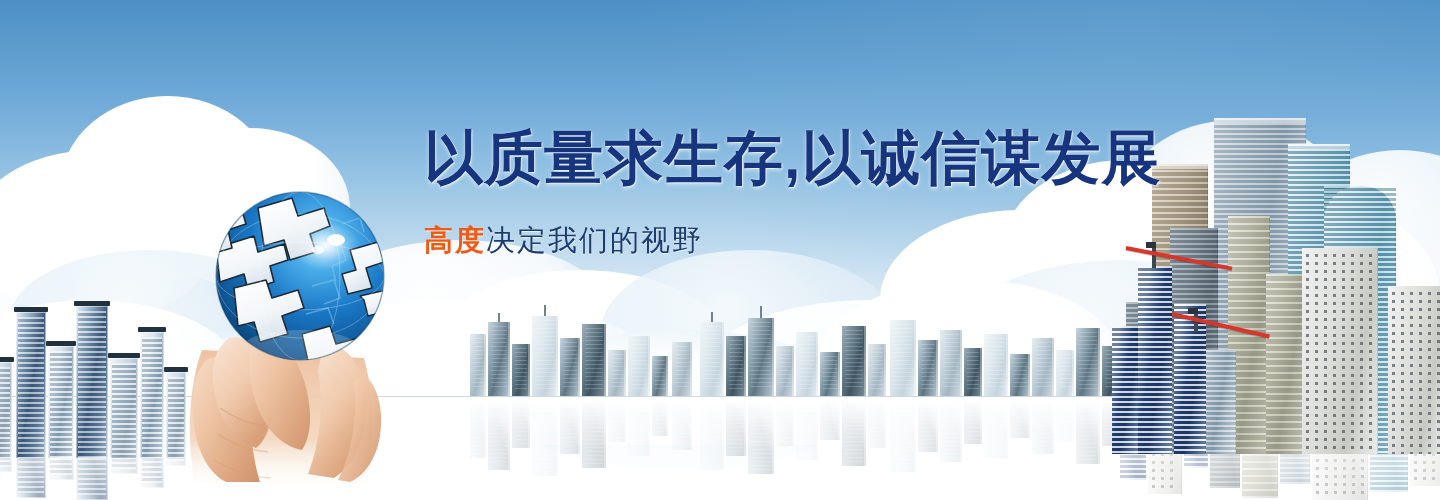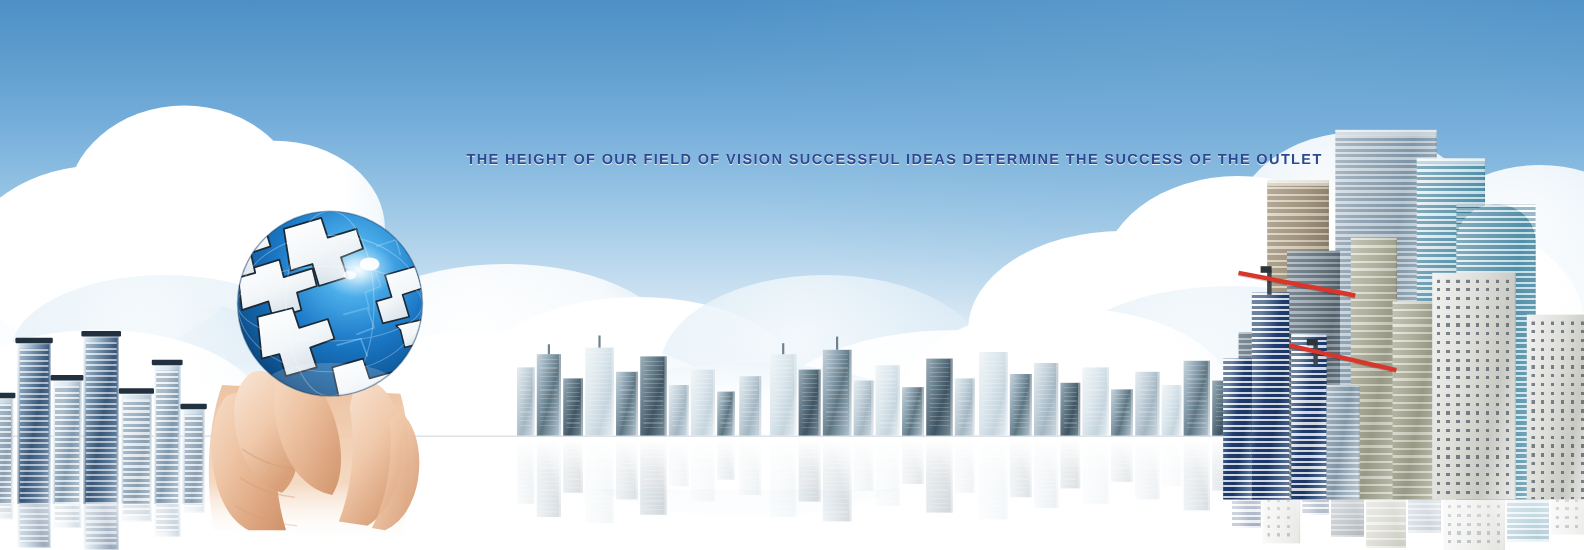--- a/index.html
+++ b/index.html
@@ -663,18 +663,21 @@
         <ellipse cx="104" cy="60" rx="6" ry="4" fill="#ffffff" opacity=".8"></ellipse>
 
         <ellipse cx="86" cy="156" rx="56" ry="16" fill="#ffffff" opacity=".18"></ellipse>
       </g>
 
       <circle cx="86" cy="86" r="84" fill="none" stroke="rgba(10,50,90,.35)" stroke-width="1.5"></circle>
     </svg>
   </div>
 
   <div class="copy">
-    <div class="eng">THE HEIGHT OF OUR FIELD OF VISION  SUCCESSFUL IDEAS DETERMINE THE SUCCESS OF THE OUTLET</div>
-
+    <div class="headline">以质量求生存,以诚信谋发展</div>
+
+    <div class="sub">
+      <span class="o">高度</span><span class="b">决定我们的视野</span>
+    </div>
 
   </div>
 
 </div>
 
 </body></html>

